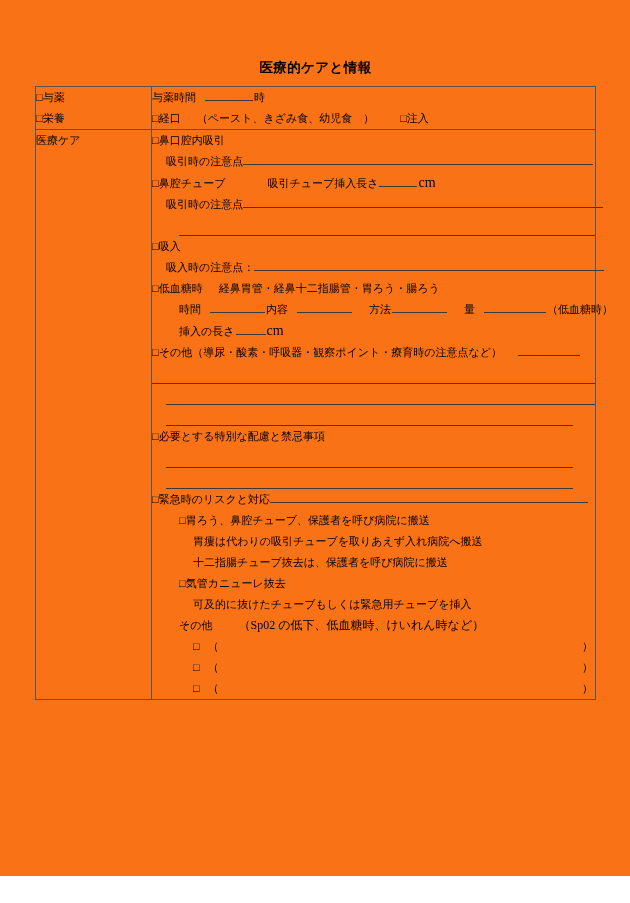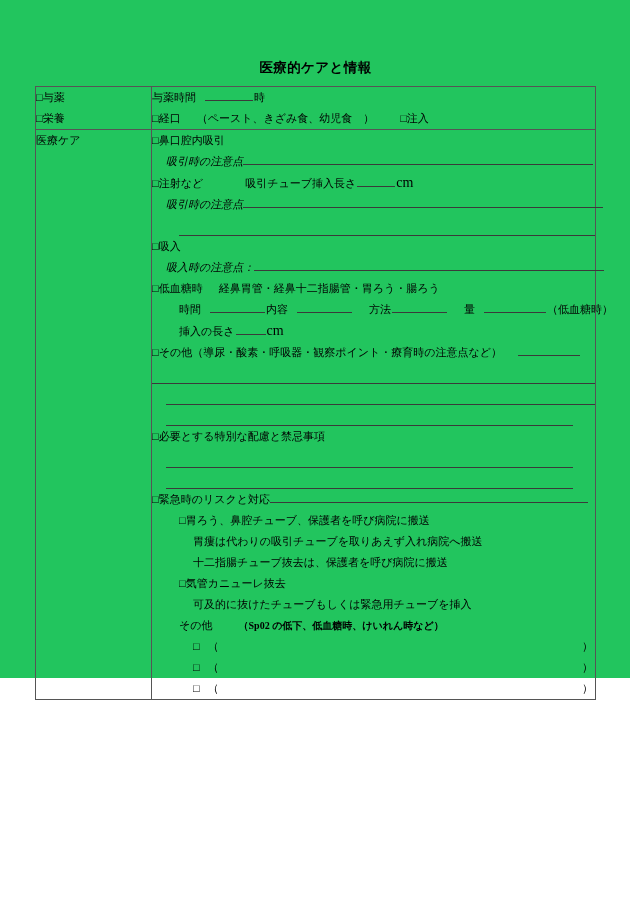--- a/index.html
+++ b/index.html
@@ -13,22 +13,22 @@
     position: relative;
     font-family: "Liberation Serif", "DejaVu Serif", serif;
     color: #000000;
     overflow: hidden;
   }
 
   .page {
     position: absolute;
     left: 0; top: 0;
     width: 630px;
-    height: 678px;
-    background: #22c55e;
+    height: 876px;
+    background: #f97316;
   }
 
   .doc-title {
     position: absolute;
     left: 35px;
     top: 58px;
     width: 561px;
     text-align: center;
     font-family: "DejaVu Sans", "Liberation Sans", sans-serif;
     font-weight: bold;
@@ -99,36 +99,36 @@
     border-bottom: 1px solid #3a3a3a;
     height: 13px;
     vertical-align: baseline;
   }
   .t-full   { width: 100%; max-width: 360px; }
   .t-long   { width: 350px; }
   .t-risk   { width: 318px; }
   .t-inhale { width: 350px; }
   .t-other  { width: 62px; }
 
-  .i1 { padding-left: 14px; font-style: italic; }
+  .i1 { padding-left: 14px; }
   .i2 { padding-left: 27px; }
   .i3 { padding-left: 41px; }
 
   .sp-s { display: inline-block; width: 8px; }
   .sp-m { display: inline-block; width: 16px; }
   .sp-l { display: inline-block; width: 26px; }
   .sp-xl { display: inline-block; width: 42px; }
 
   .paren-row {
     display: flex;
     justify-content: space-between;
     width: 400px;
     white-space: nowrap;
   }
-  .small-latin { font-size: 10px; font-weight: bold; }
+  .small-latin { font-size: 12px; }
 </style>
 </head>
 <body>
 
 <div class="page">
 
   <div class="doc-title">医療的ケアと情報</div>
 
   <table class="form">
 
@@ -153,21 +153,21 @@
       <td class="label-col">医療ケア</td>
       <td class="value-col">
 
         <span class="ln">□鼻口腔内吸引</span>
 
         <span class="ln i1">
           <span>吸引時の注意点</span><span class="tail t-long"></span>
         </span>
 
         <span class="ln">
-          <span>□注射など</span><span class="sp-xl"></span><span>吸引チューブ挿入長さ</span><span class="fill f-w38"></span><span class="unit">cm</span>
+          <span>□鼻腔チューブ</span><span class="sp-xl"></span><span>吸引チューブ挿入長さ</span><span class="fill f-w38"></span><span class="unit">cm</span>
         </span>
 
         <span class="ln i1">
           <span>吸引時の注意点</span><span class="tail t-full"></span>
         </span>
 
         <span class="rule indent2"></span>
 
         <span class="ln">□吸入</span>
 

